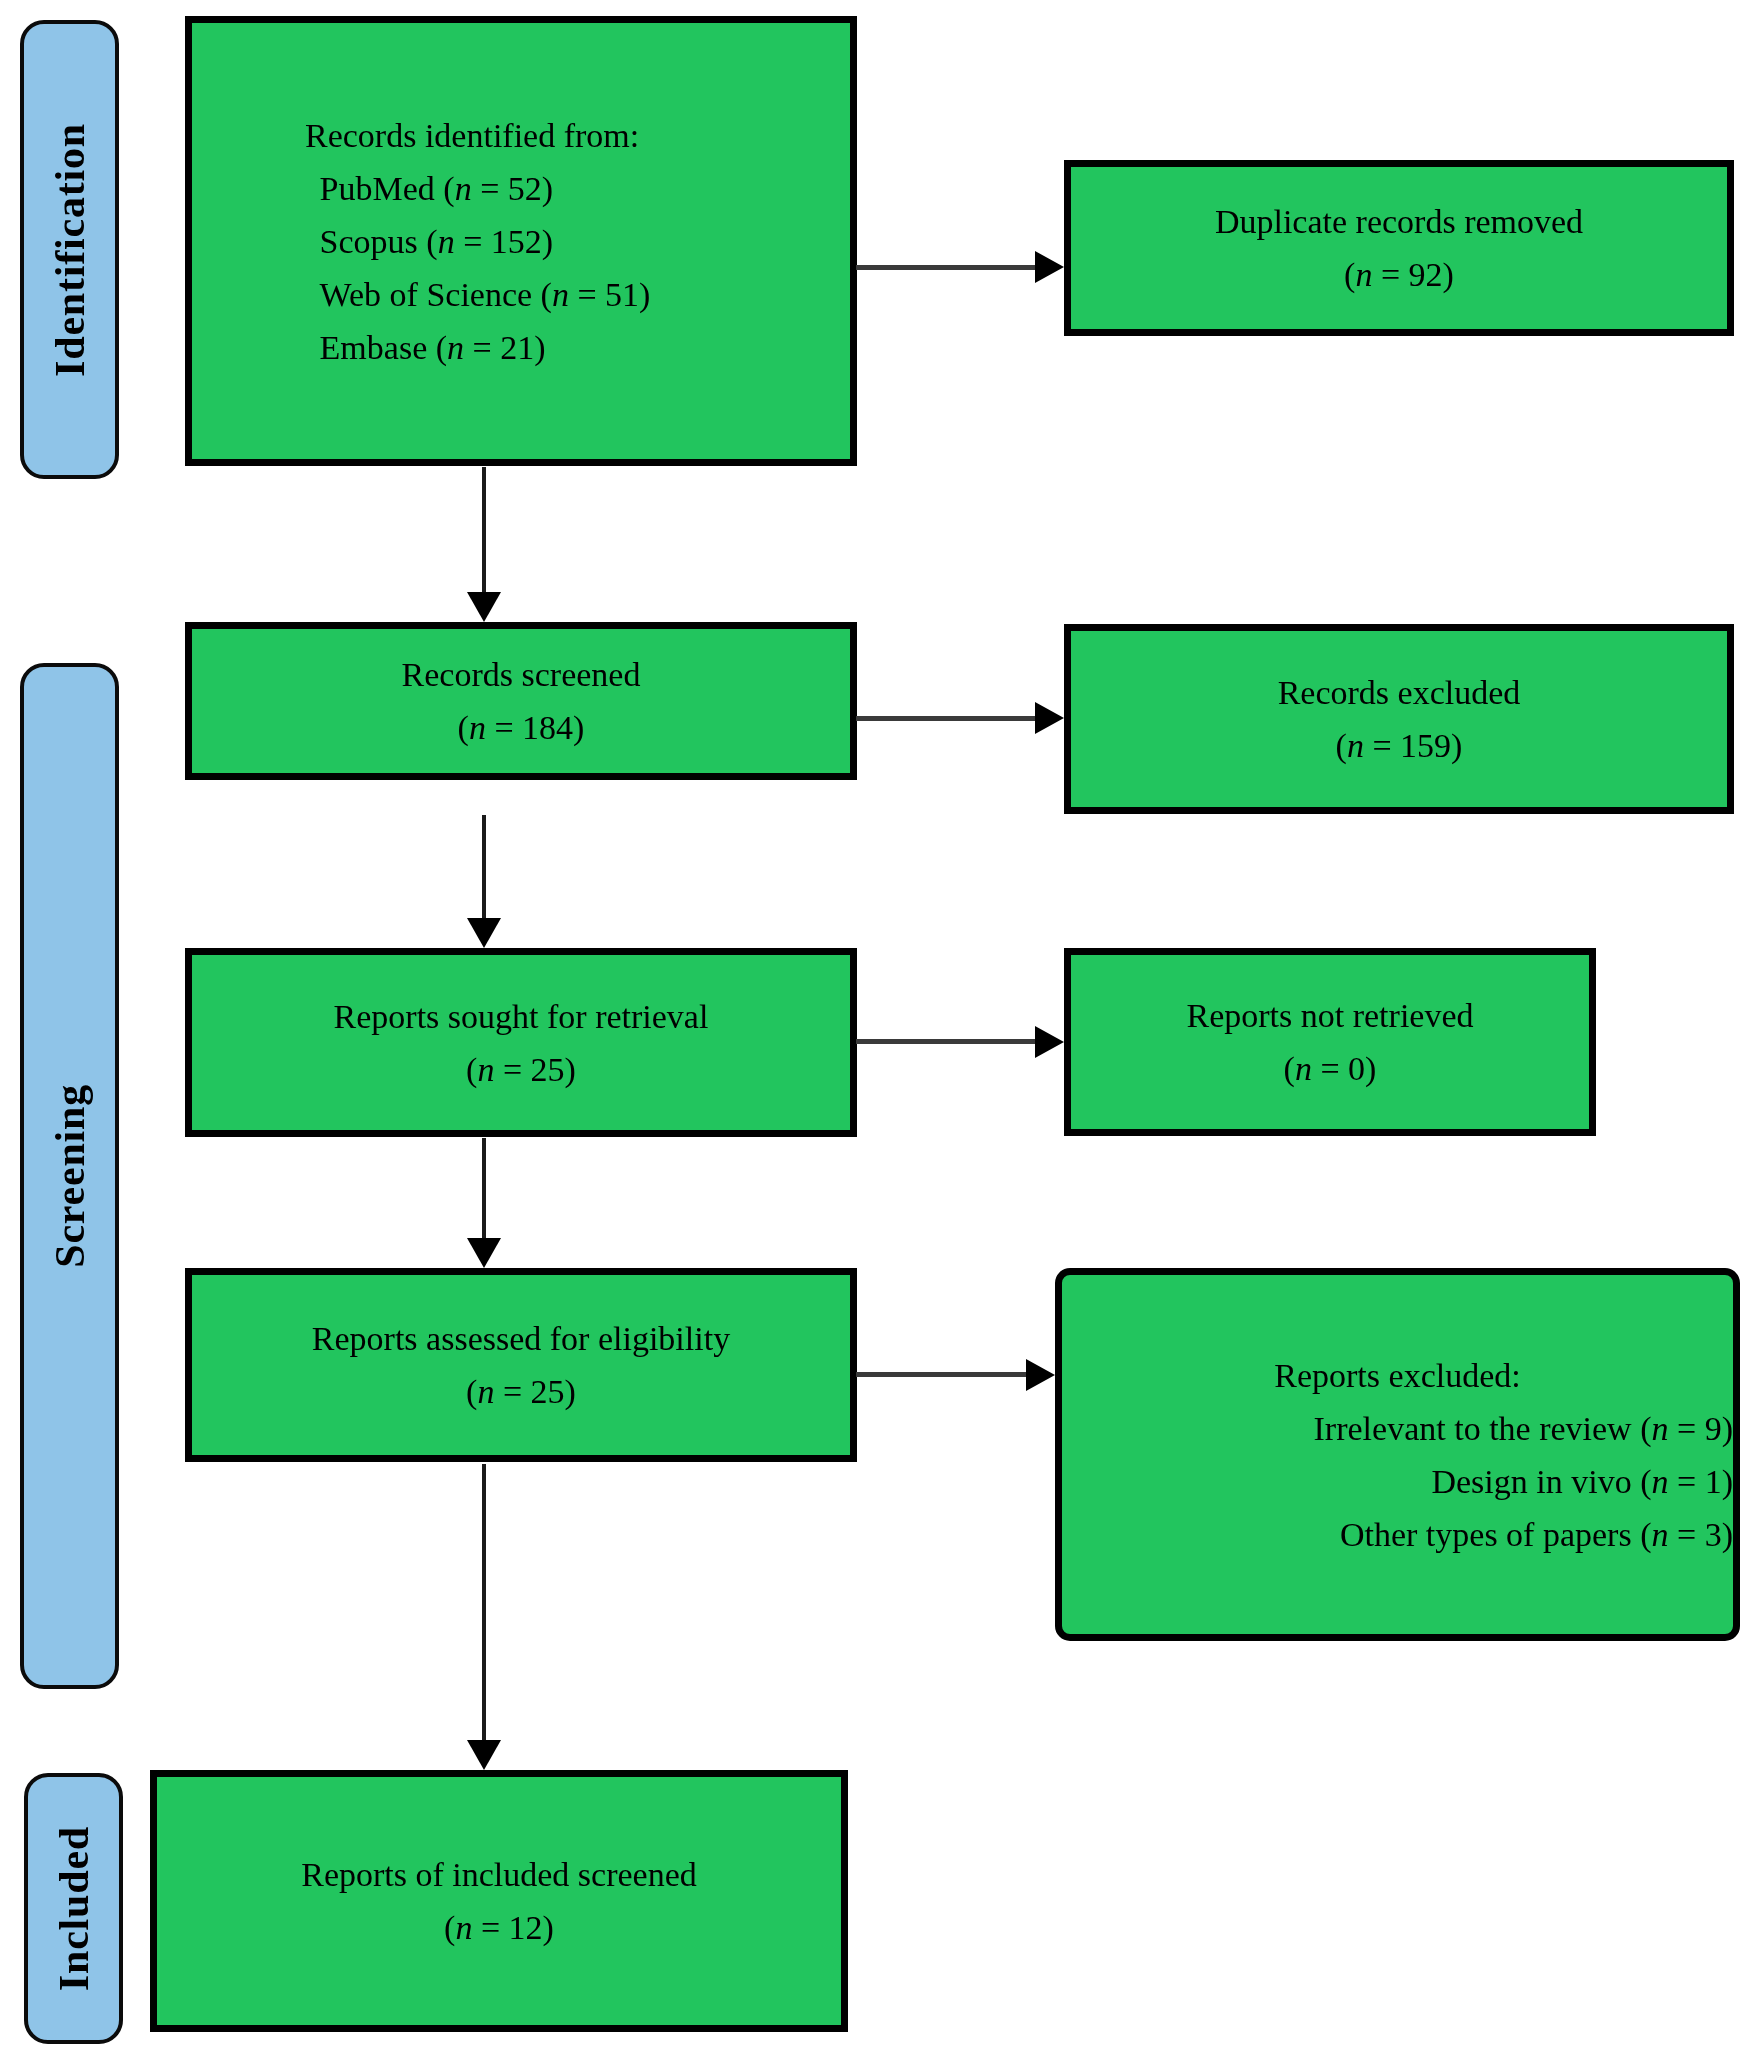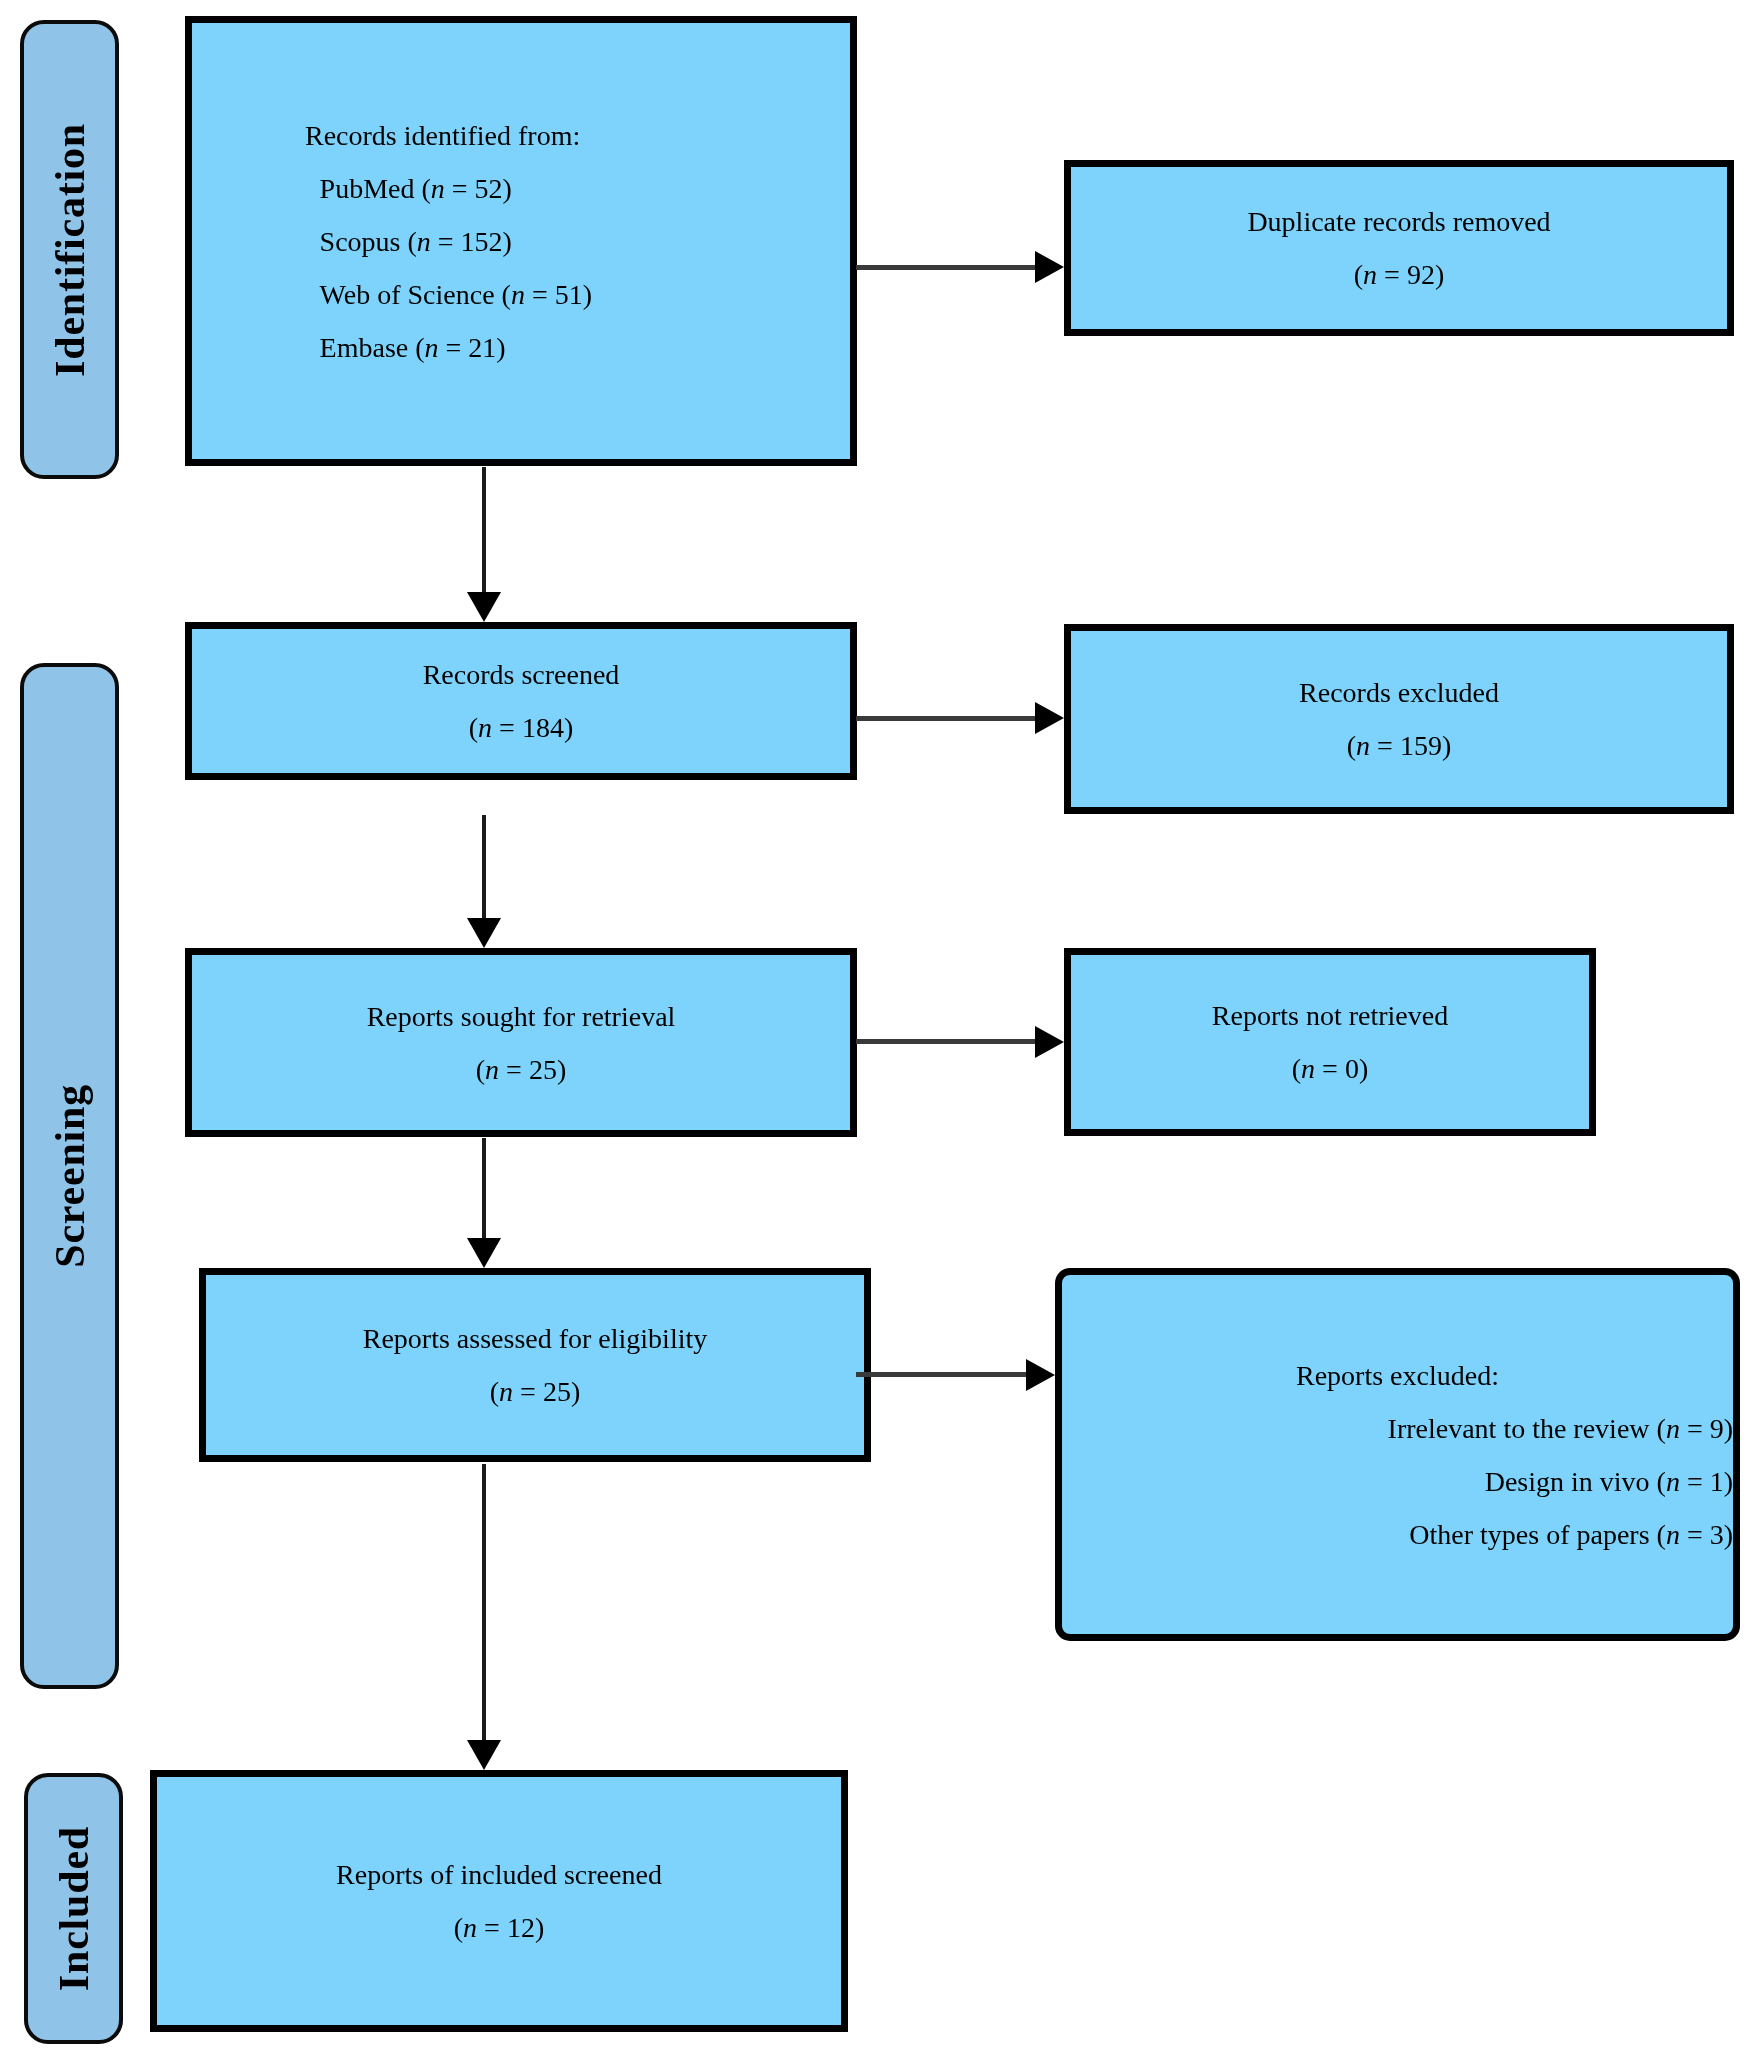--- a/index.html
+++ b/index.html
@@ -35,38 +35,38 @@
     letter-spacing:0.8px;
     white-space:nowrap;
   }
   #stage-identification{left:20px;top:20px;width:99px;height:459px;}
   #stage-screening{left:20px;top:663px;width:99px;height:1026px;}
   #stage-included{left:24px;top:1773px;width:99px;height:271px;}
 
   
   .box{
     position:absolute;
-    background:#7dd3fc;
+    background:#22c55e;
     border:7.3px solid #000000;
     box-sizing:border-box;
-    font-size:28px;
+    font-size:34px;
     line-height:53px;
   }
   .box.center{
     display:flex;
     align-items:center;
     justify-content:center;
     text-align:center;
   }
   #box-identified{left:185px;top:16px;width:672px;height:450px;display:flex;align-items:center;}
   #box-identified .textblock{padding-left:113px;text-align:left;}
   #box-identified .sub{padding-left:14.6px;}
   #box-screened{left:185px;top:622px;width:672px;height:158px;}
   #box-sought{left:185px;top:948px;width:672px;height:189px;}
-  #box-assessed{left:199px;top:1268px;width:672px;height:194px;}
+  #box-assessed{left:185px;top:1268px;width:672px;height:194px;}
   #box-included{left:150px;top:1770px;width:698px;height:262px;}
 
   #box-dup-removed{left:1064px;top:160px;width:670px;height:176px;}
   #box-rec-excluded{left:1064px;top:624px;width:670px;height:190px;}
   #box-not-retrieved{left:1064px;top:948px;width:532px;height:188px;}
   #box-rep-excluded{
     left:1055px;top:1268px;width:685px;height:373px;
     display:flex;flex-direction:column;justify-content:center;border-radius:15px;
   }
   #box-rep-excluded .heading{text-align:center;}

